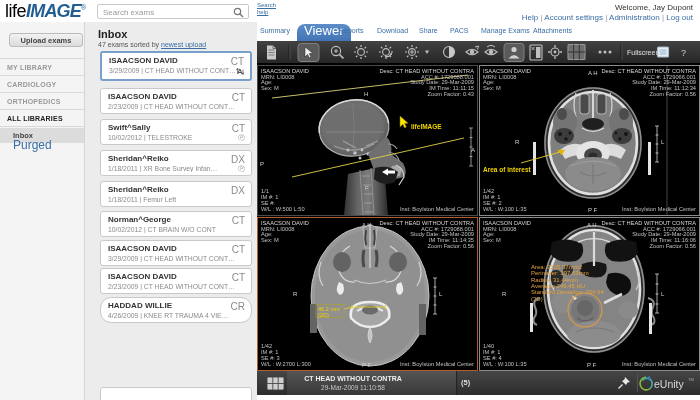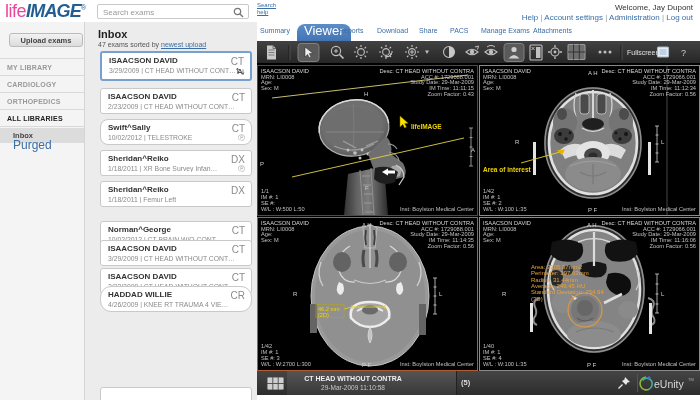--- a/index.html
+++ b/index.html
@@ -2,21 +2,21 @@
 <html><head>
 <meta charset="utf-8">
 <style>
   * { margin:0; padding:0; box-sizing:border-box; }
   html,body { width:700px; height:400px; overflow:hidden; background:#fff;
     font-family:"Liberation Sans", sans-serif; }
   .abs { position:absolute; }
   #root { position:relative; width:700px; height:400px; }
   
   #logo { left:5px; top:1px; font-size:18px; letter-spacing:-0.5px; }
-  #logo .l1 { color:#ec4899; } #logo .l2 { color:#235e92; font-weight:bold; letter-spacing:-0.8px;font-style:italic; }
+  #logo .l1 { color:#000000; } #logo .l2 { color:#235e92; font-weight:bold; letter-spacing:-0.8px;font-style:italic; }
   #logo sup { font-size:7px; color:#235e92; }
   #search { left:97px; top:4px; width:152px; height:15px; background:#fff;
     border:1px solid #c9c9c9; border-radius:2px; }
   #search .ph { position:absolute; left:5px; top:3px; font-size:8px; color:#9a9a9a; }
   #srchlinks { left:257px; top:2px; font-size:6px; line-height:7px; color:#3a6ea5;
     text-decoration:underline; }
   #welcome { right:7px; top:3px; font-size:8px; color:#333; text-align:right; }
   #hlinks { right:7px; top:13px; font-size:8px; color:#3a6ea5; }
   #hlinks .sep { color:#999; }
   
@@ -107,53 +107,53 @@
         <text x="2" y="8" font-size="8" font-weight="bold" fill="#555" font-family="Liberation Sans">A</text>
         <path d="M1.5,4 l1,-2 l1,2 M2.5,2 v5" stroke="#555" stroke-width="0.7" fill="none"></path>
         <path d="M7,6.5 l1,2 l1,-2 M8,8.5 v-5" stroke="#555" stroke-width="0.7" fill="none"></path>
       </svg>
     </div>
     <div class="card" style="top:66px;">
       <div class="cname">ISAACSON DAVID</div>
         <div class="cdate">2/23/2009 | CT HEAD WITHOUT CONT…</div>
       <div class="cmod">CT</div>
     </div>
-    <div class="card" style="top:97px;border-radius:8px;">
+    <div class="card" style="top:97px;">
       <div class="cname">Swift^Sally</div>
         <div class="cdate">10/02/2012 | TELESTROKE</div>
       <div class="cmod">CT</div>
         <div class="cico">Ⓟ</div>
     </div>
     <div class="card" style="top:128px;">
       <div class="cname">Sheridan^Reiko</div>
         <div class="cdate">1/18/2011 | XR Bone Survey Infan…</div>
       <div class="cmod">DX</div>
         <div class="cico">Ⓟ</div>
     </div>
     <div class="card" style="top:159px;">
       <div class="cname">Sheridan^Reiko</div>
         <div class="cdate">1/18/2011 | Femur Left</div>
       <div class="cmod">DX</div>
     </div>
-    <div class="card" style="top:199px;text-align:right;">
+    <div class="card" style="top:189px;text-align:right;">
       <div class="cname">Norman^George</div>
         <div class="cdate">10/02/2012 | CT BRAIN W/O CONT</div>
       <div class="cmod">CT</div>
     </div>
     <div class="card" style="top:218px;">
       <div class="cname">ISAACSON DAVID</div>
         <div class="cdate">3/29/2009 | CT HEAD WITHOUT CONT…</div>
       <div class="cmod">CT</div>
     </div>
     <div class="card" style="top:246px;">
       <div class="cname">ISAACSON DAVID</div>
         <div class="cdate">2/23/2009 | CT HEAD WITHOUT CONT…</div>
       <div class="cmod">CT</div>
     </div>
-    <div class="card" style="top:264px;border-radius:11px;">
+    <div class="card" style="top:275px;border-radius:11px;">
       <div class="cname">HADDAD WILLIE</div>
         <div class="cdate">4/26/2009 | KNEE RT TRAUMA 4 VIE…</div>
       <div class="cmod">CR</div>
     </div>
     <div class="card" style="top:365px; height:35px; border-radius:3px 3px 0 0;"></div>
   </div>
 
   <div class="abs" id="tabs">
     <div class="tab" style="left:3px;">Summary</div>
     <div id="tabviewer">Viewer</div>

